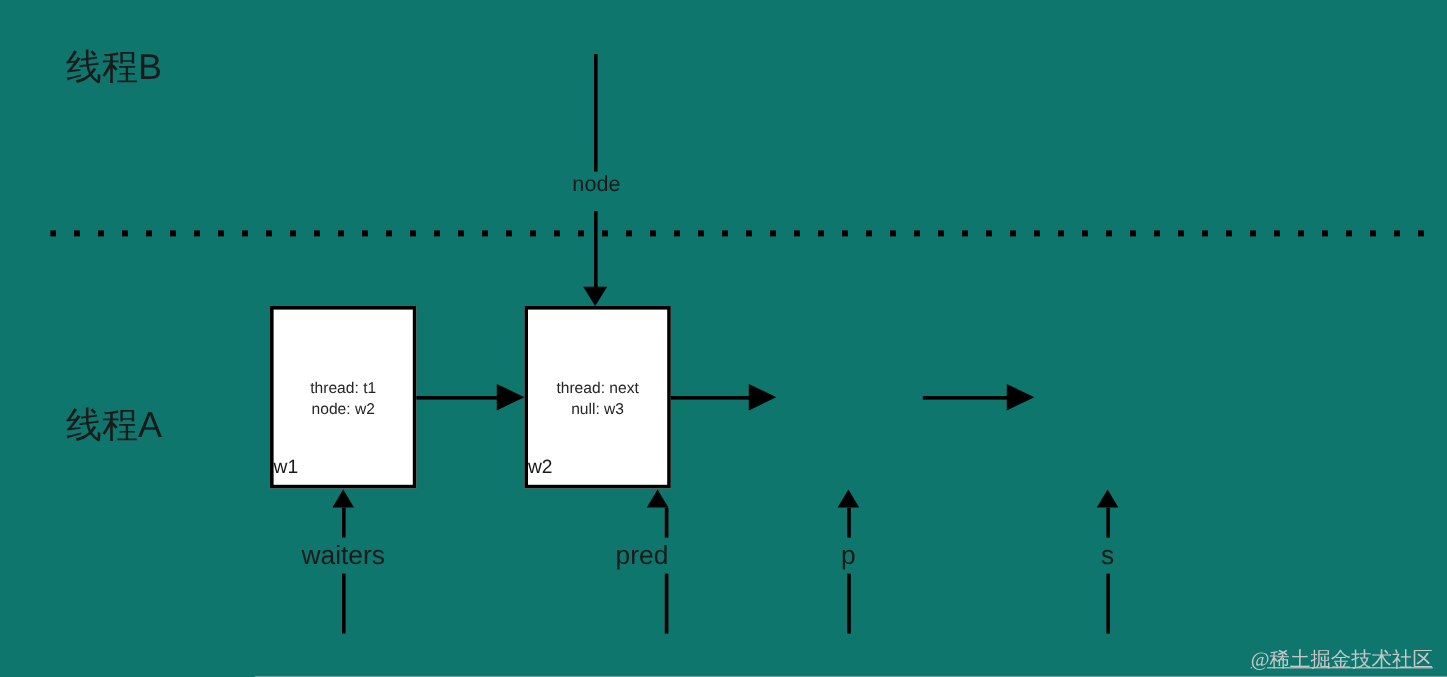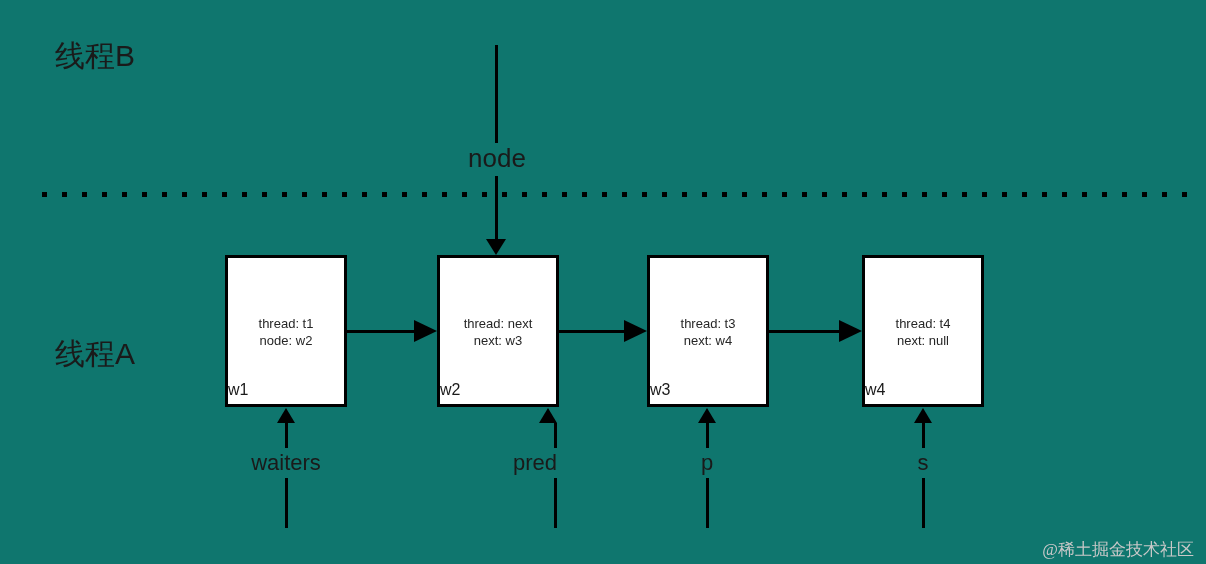--- a/index.html
+++ b/index.html
@@ -46,21 +46,21 @@
   .head-up {
     width: 0; height: 0;
     border-left: 9px solid transparent;
     border-right: 9px solid transparent;
     border-bottom: 15px solid #000000;
   }
 
   .node-pointer-label {
     width: 120px;
     text-align: center;
-    font-size: 26px;
+    font-size: 18px;
     color: #1a1a1a;
   }
 
   .node-box {
     width: 122px;
     height: 152px;
     border: 3px solid #000000;
     background: #ffffff;
   }
   .node-box .fields {
@@ -125,40 +125,26 @@
     <div class="fields">
       <div>thread: t1</div>
       <div>node: w2</div>
     </div>
     <div class="box-name">w1</div>
   </div>
 
   <div class="node-box" style="left:437px; top:255px;">
     <div class="fields">
       <div>thread: next</div>
-      <div>next: w3</div>
+      <div>null: w3</div>
     </div>
     <div class="box-name">w2</div>
   </div>
 
-  <div class="node-box" style="left:647px; top:255px;">
-    <div class="fields">
-      <div>thread: t3</div>
-      <div>next: w4</div>
-    </div>
-    <div class="box-name">w3</div>
-  </div>
 
-  <div class="node-box" style="left:862px; top:255px;">
-    <div class="fields">
-      <div>thread: t4</div>
-      <div>next: null</div>
-    </div>
-    <div class="box-name">w4</div>
-  </div>
 
   <div class="abs hline" style="left:347px; top:330px; width:68px;"></div>
   <div class="abs head-right" style="left:414px; top:320px;"></div>
 
   <div class="abs hline" style="left:559px; top:330px; width:66px;"></div>
   <div class="abs head-right" style="left:624px; top:320px;"></div>
 
   <div class="abs hline" style="left:769px; top:330px; width:71px;"></div>
   <div class="abs head-right" style="left:839px; top:320px;"></div>
 
@@ -183,15 +169,15 @@
     <div class="tail-bottom"></div>
   </div>
 
   <div class="pointer-group" style="left:863px; top:408px;">
     <div class="head-up"></div>
     <div class="tail-top"></div>
     <div class="pointer-label">s</div>
     <div class="tail-bottom"></div>
   </div>
 
-  <div class="abs watermark" style="right:12px; top:538px;">@稀土掘金技术社区</div>
+  <div class="abs watermark" style="right:12px; top:538px;text-decoration:underline;">@稀土掘金技术社区</div>
 
 </div>
 
 </body></html>

